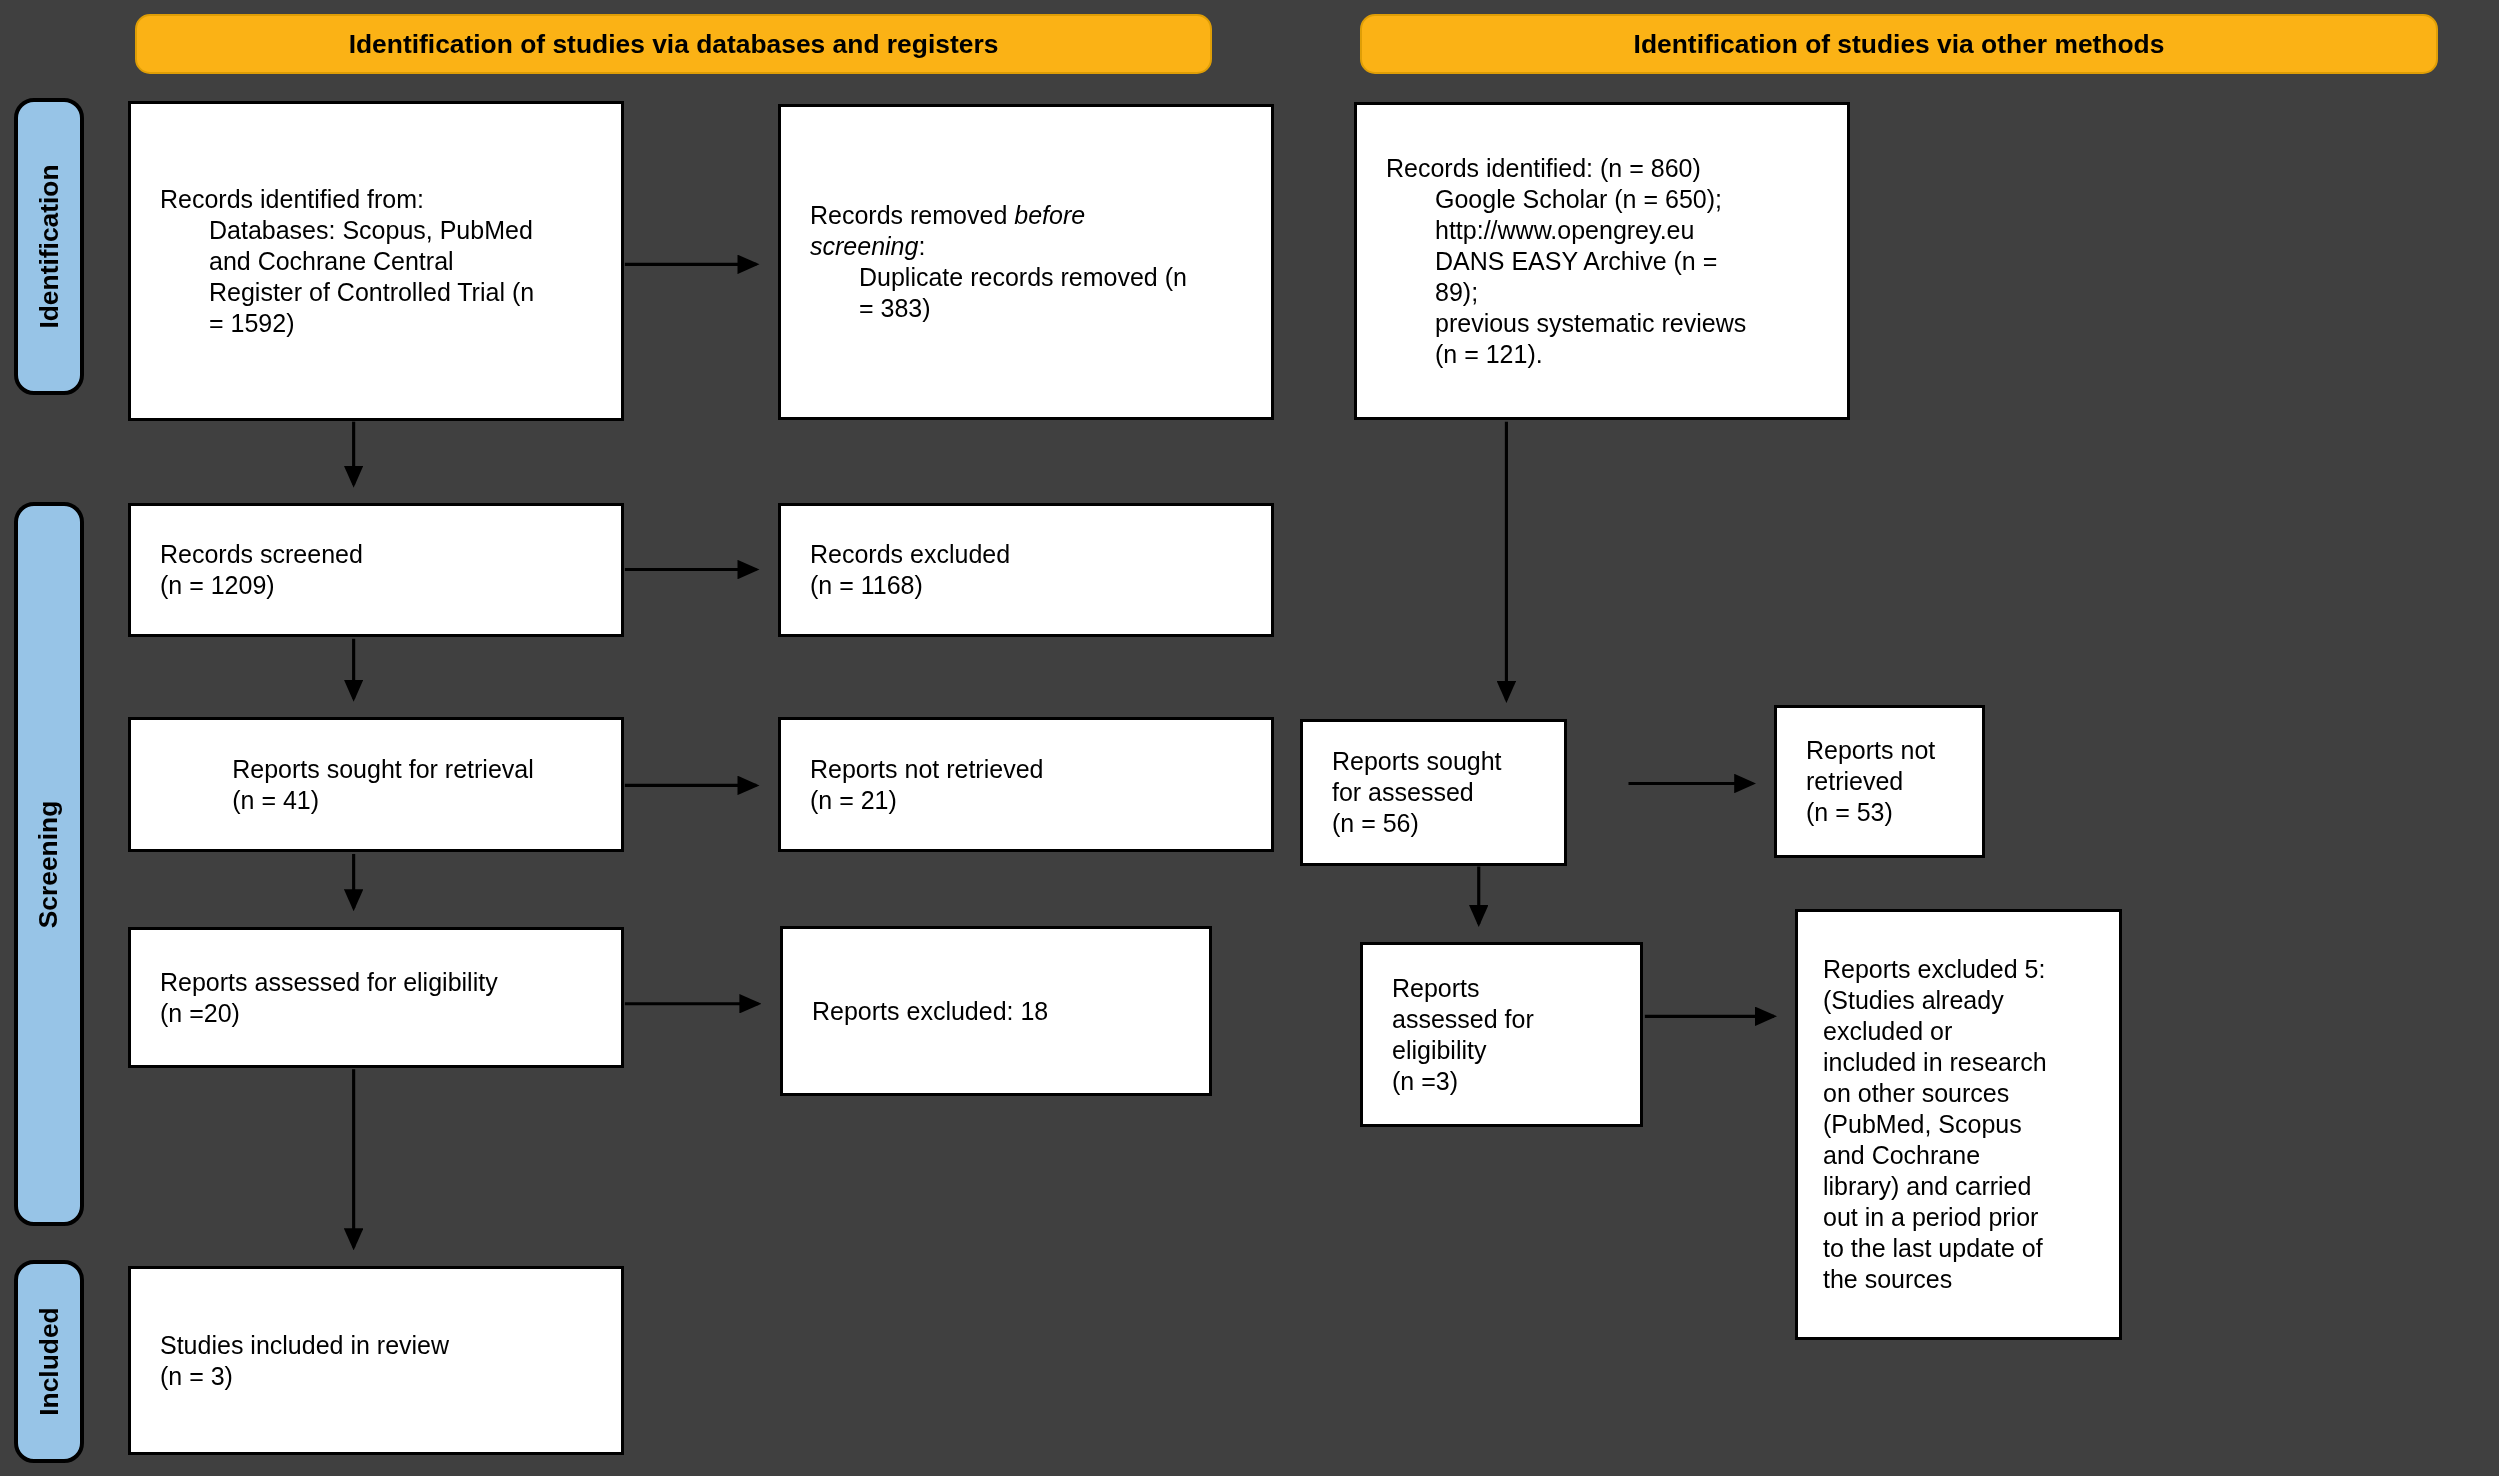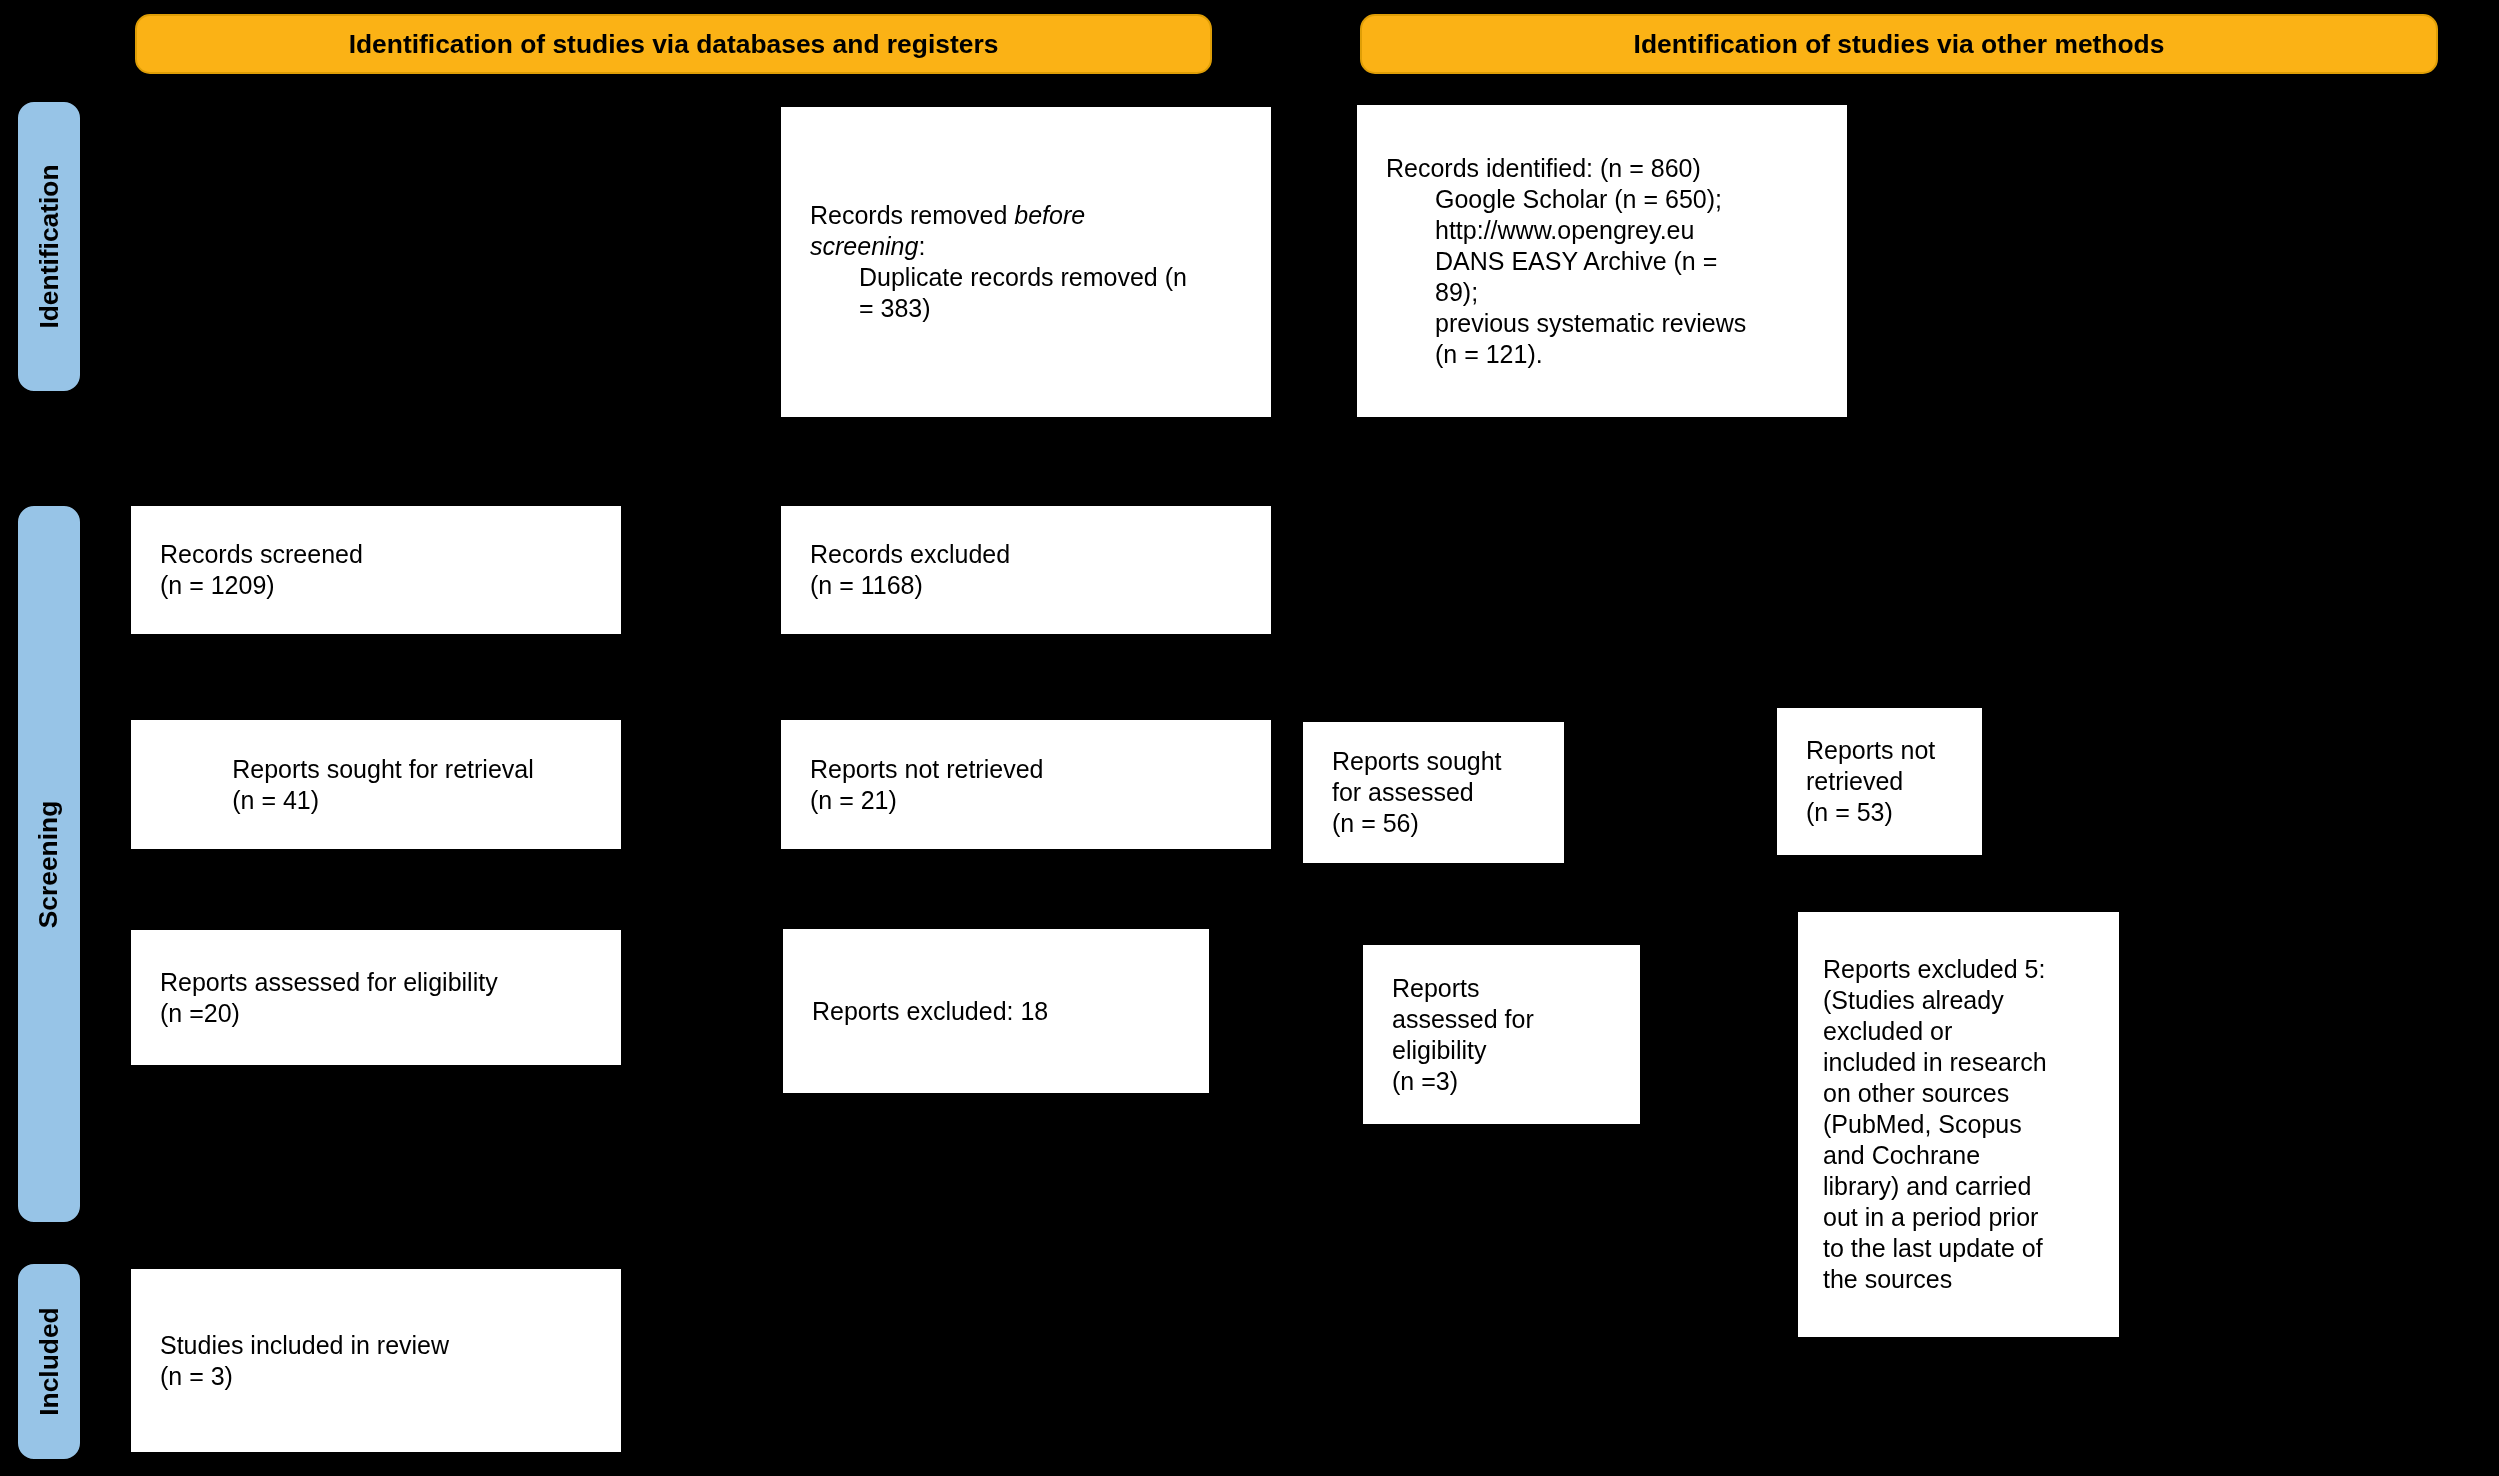--- a/index.html
+++ b/index.html
@@ -5,21 +5,21 @@
   :root{
     --header-bg:#FBB215;
     --header-border:#DF9E06;
     --sidebar-bg:#97C4E7;
     --box-border:#000000;
   }
   html,body{margin:0;padding:0;background:#ffffff;}
   #canvas{
     position:relative;
     width:2500px;height:1477px;
-    background:#000000;
+    background:#404040;
     font-family:"Liberation Sans","DejaVu Sans",sans-serif;
     color:#000;
   }
   .hdr{
     position:absolute;height:60px;
     background:var(--header-bg);
     border:2.5px solid var(--header-border);
     border-radius:15px;
     display:flex;align-items:center;justify-content:center;
     font-weight:bold;font-size:26.4px;
@@ -68,20 +68,29 @@
   <div class="side" style="left:14px;top:98px;height:297px;">
     <span class="vlabel">Identification</span>
   </div>
   <div class="side" style="left:14px;top:502px;height:724px;">
     <span class="vlabel">Screening</span>
   </div>
   <div class="side" style="left:14px;top:1260px;height:203px;">
     <span class="vlabel">Included</span>
   </div>
 
+  <div class="box" style="left:128px;top:101px;width:496px;height:320px;">
+    <div class="box-text">
+        <div class="line"><span>Records identified from:</span></div>
+        <div class="line ind"><span>Databases: Scopus, PubMed</span></div>
+        <div class="line ind"><span>and Cochrane Central</span></div>
+        <div class="line ind"><span>Register of Controlled Trial (n</span></div>
+        <div class="line ind"><span>= 1592)</span></div>
+      </div>
+  </div>
 
   <div class="box" style="left:778px;top:104px;width:496px;height:316px;justify-content:center;">
     <div class="box-text">
         <div class="line"><span>Records removed </span><span class="it">before</span></div>
         <div class="line"><span class="it">screening</span><span>:</span></div>
         <div class="line ind"><span>Duplicate records removed (n</span></div>
         <div class="line ind"><span>= 383)</span></div>
       </div>
   </div>
 

